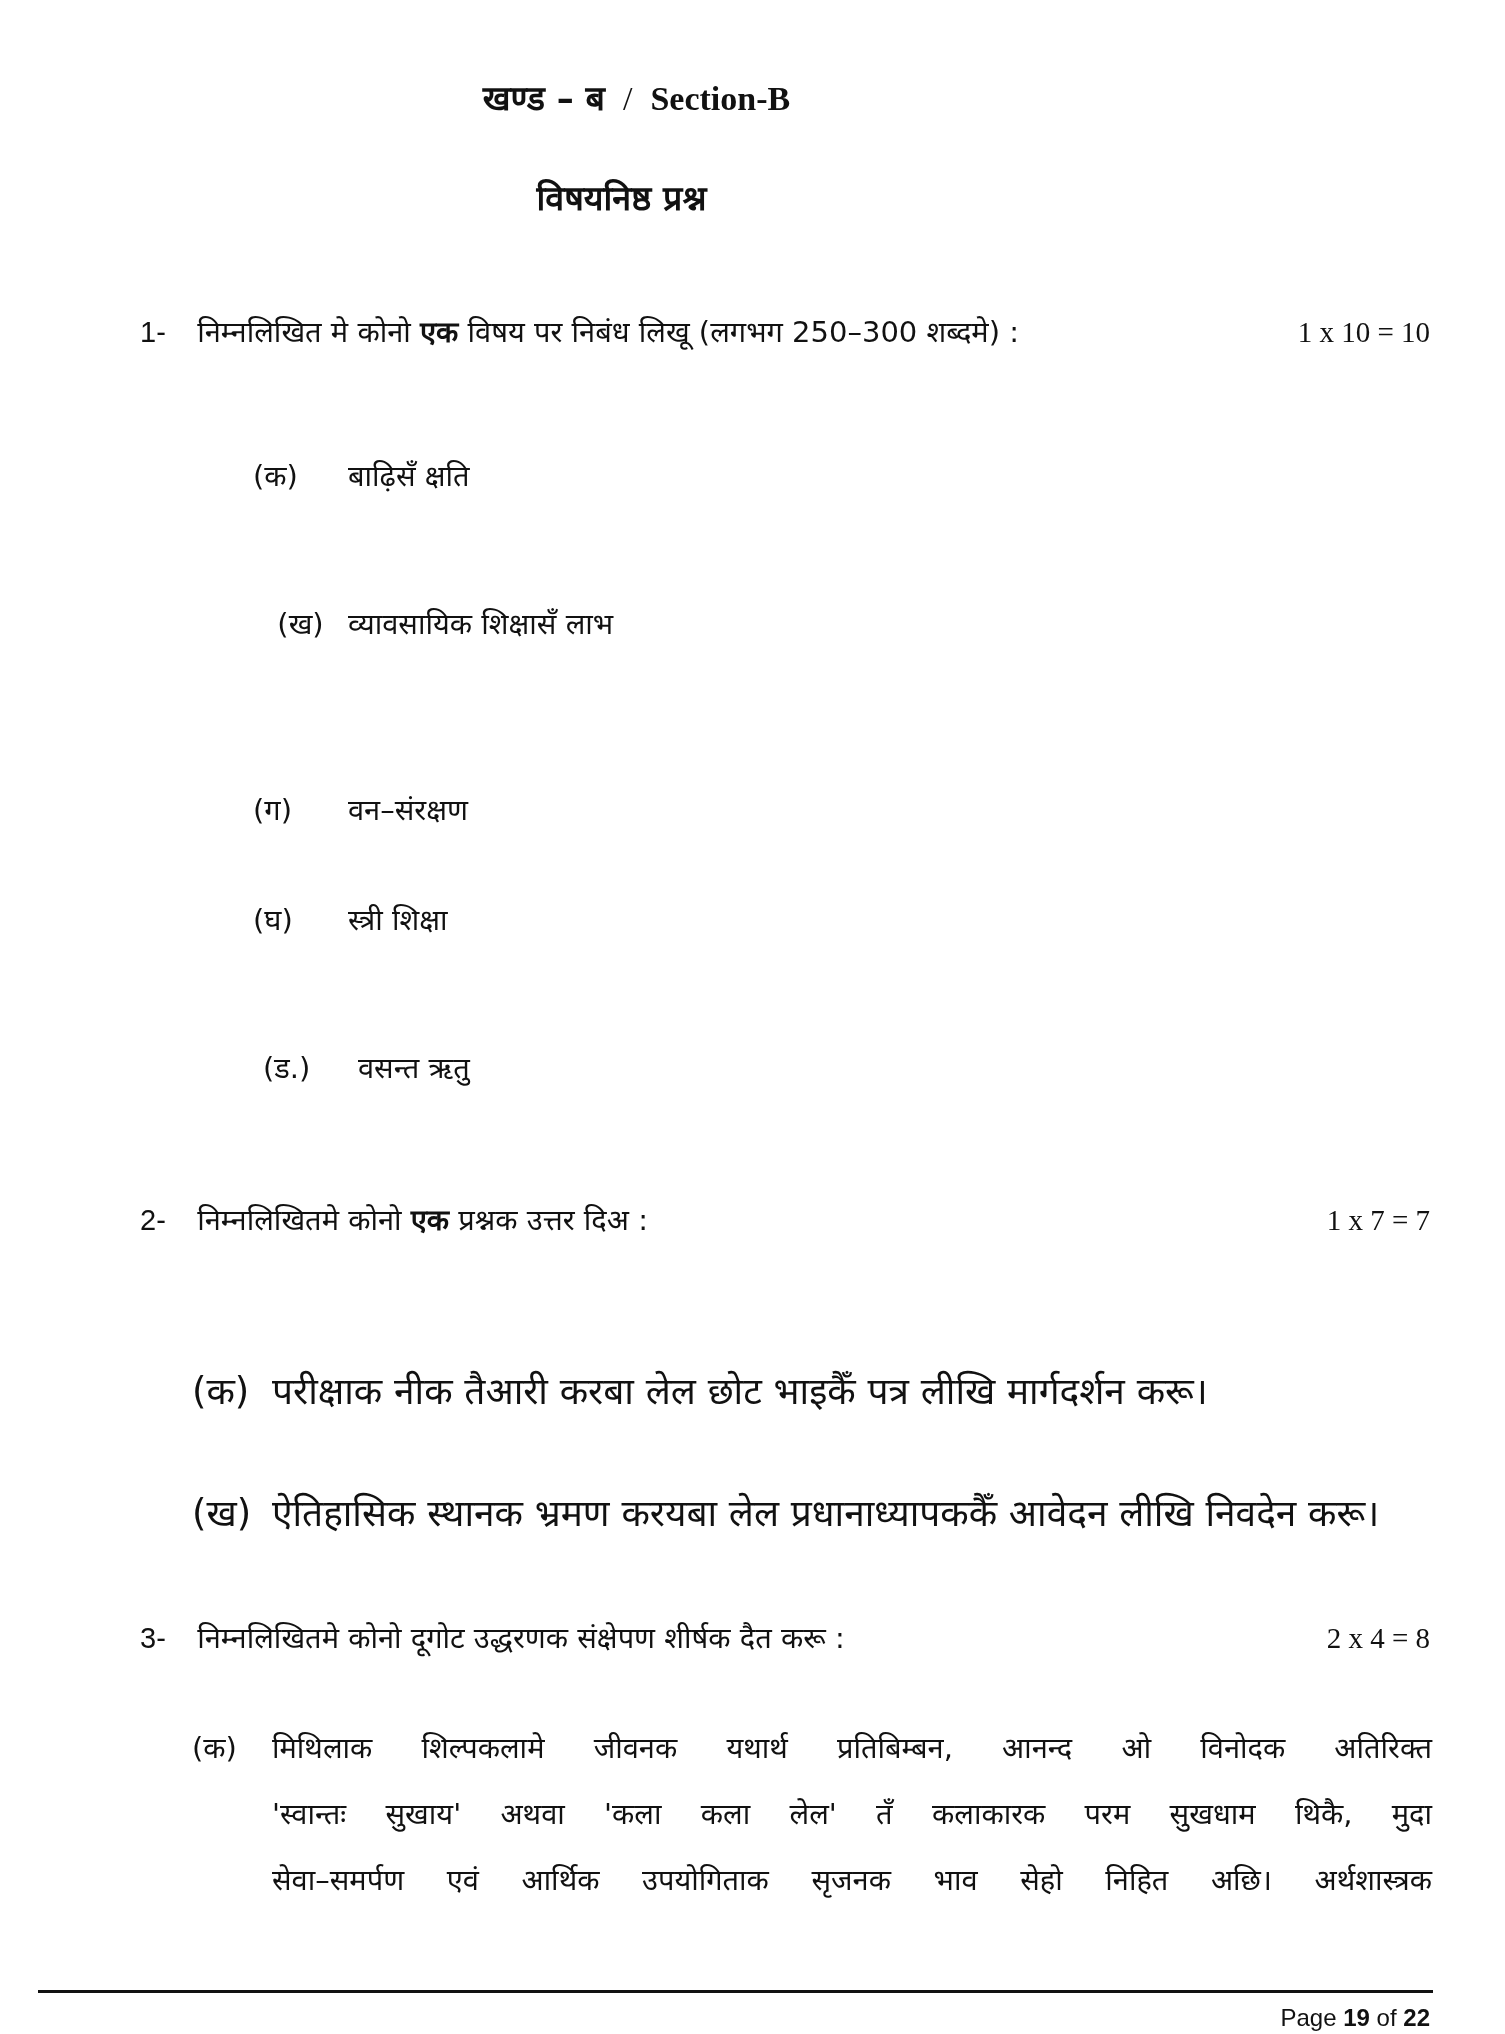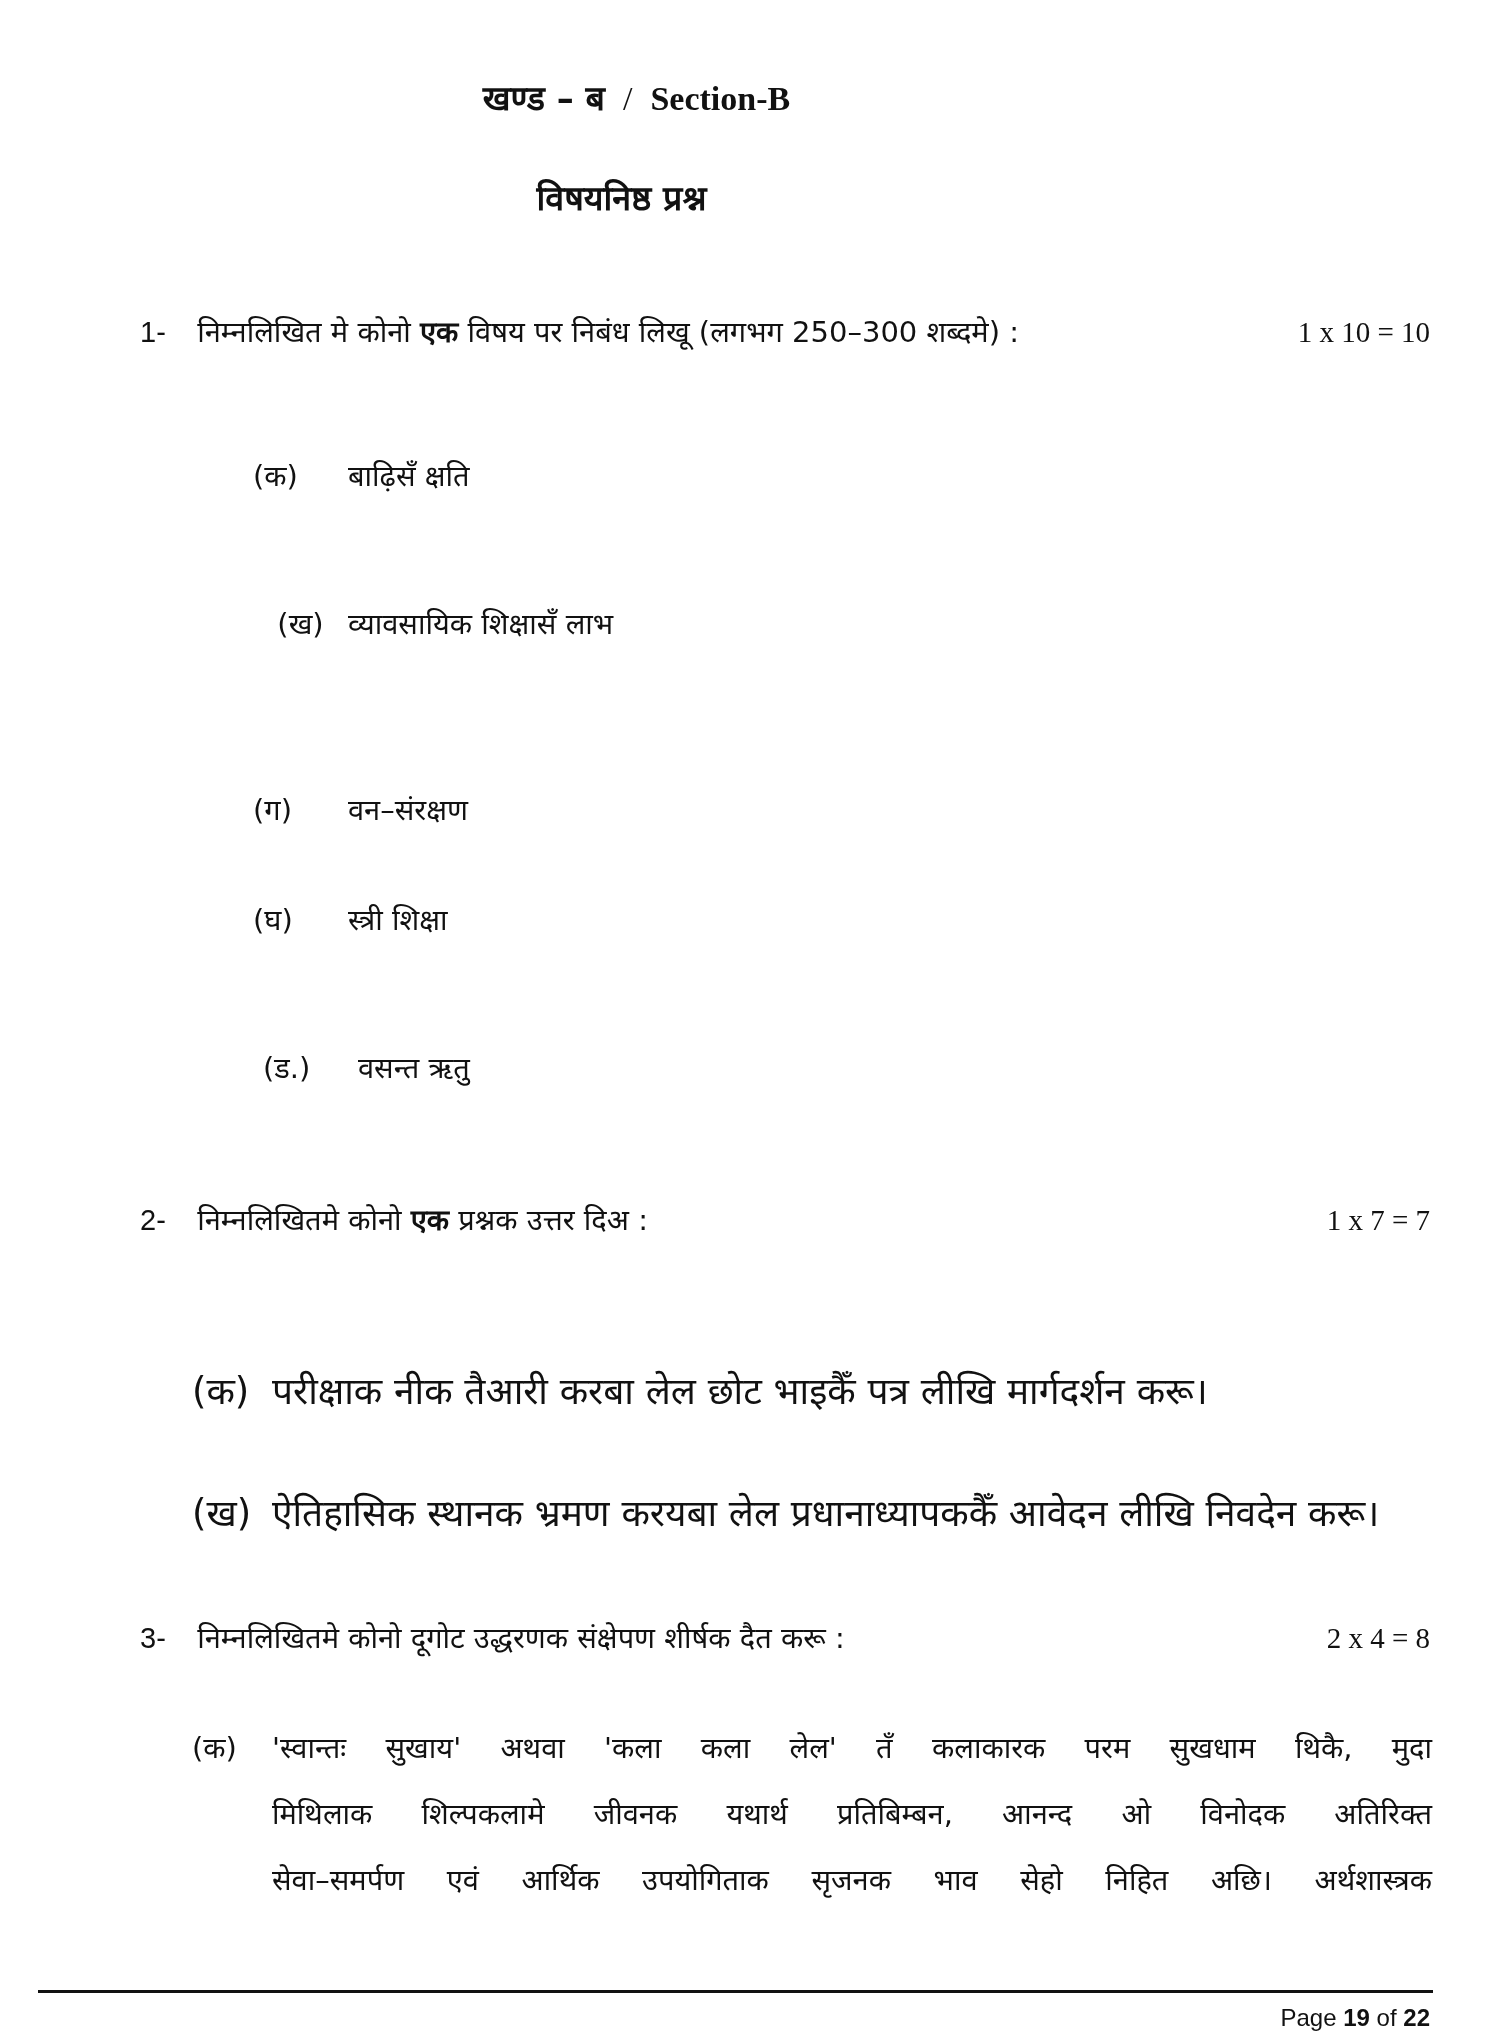--- a/index.html
+++ b/index.html
@@ -143,22 +143,22 @@
   <span class="q-num">3-</span>
   <span class="q-text">
     <span>निम्नलिखितमे कोनो दूगोट उद्धरणक संक्षेपण शीर्षक दैत करू :</span>
   </span>
   <span class="marks">2 x 4 = 8</span>
 </div>
 
 <div class="abs para" style="top:1715px;">
   <span class="label" style="line-height:66px;">(क)</span>
   <div class="body">
+    <span>मिथिलाक शिल्पकलामे जीवनक यथार्थ प्रतिबिम्बन, आनन्द ओ विनोदक अतिरिक्त</span>
     <span>'स्वान्तः सुखाय' अथवा 'कला कला लेल' तँ कलाकारक परम सुखधाम थिकै, मुदा</span>
-    <span>मिथिलाक शिल्पकलामे जीवनक यथार्थ प्रतिबिम्बन, आनन्द ओ विनोदक अतिरिक्त</span>
     <span>सेवा–समर्पण एवं आर्थिक उपयोगिताक सृजनक भाव सेहो निहित अछि। अर्थशास्त्रक</span>
   </div>
 </div>
 
 <div class="abs footer-rule"></div>
 <div class="abs page-num">
   <span>Page</span>
   <b>19</b>
   <span>of</span>
   <b>22</b>

